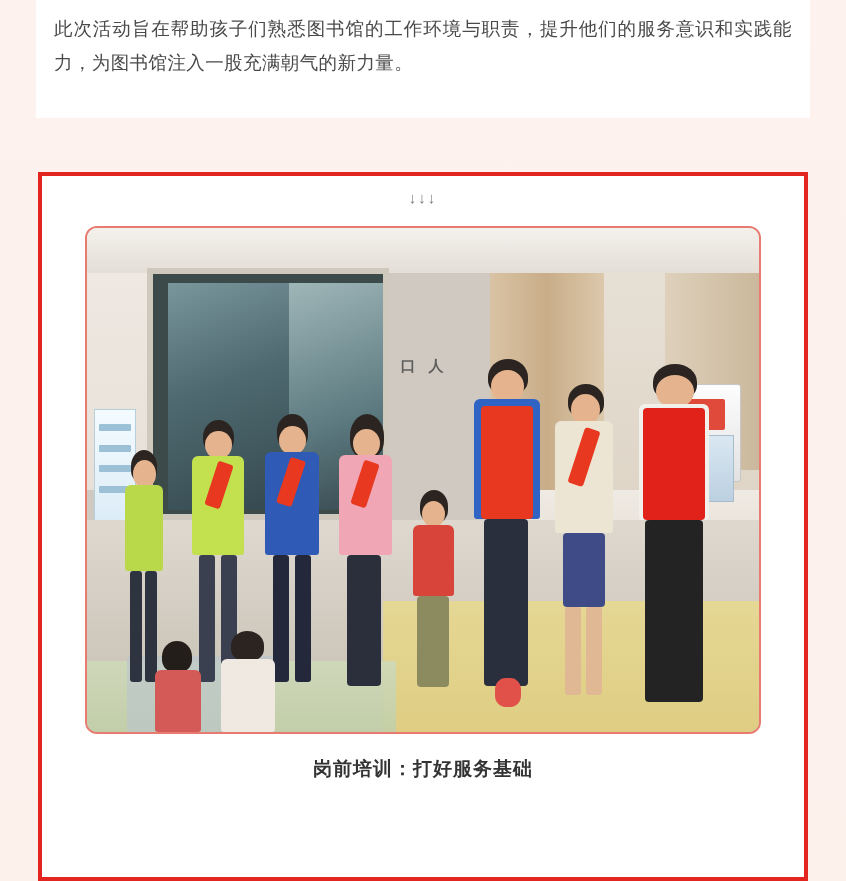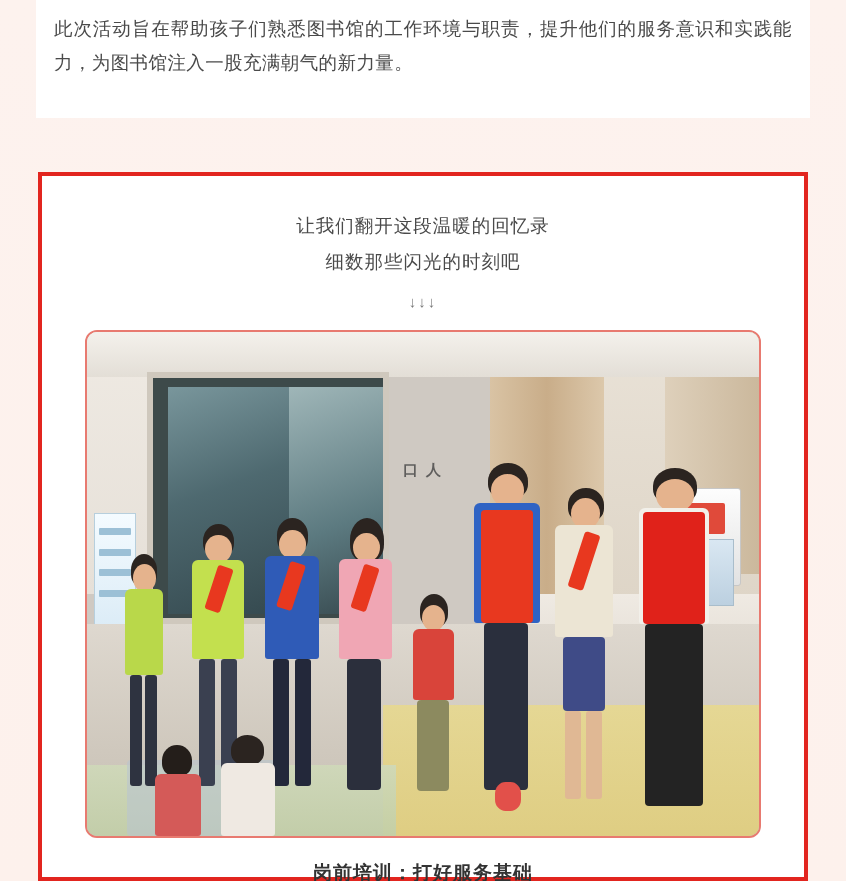--- a/index.html
+++ b/index.html
@@ -77,20 +77,21 @@
     border: 2px solid #e87a70;
     border-radius: 12px;
     overflow: hidden;
     position: relative;
     background: #cfc9c2;
   }
   .photo {
     position: absolute;
     inset: 0;
     overflow: hidden;
+    font-family: Liberation Mono, monospace;
   }
 
   
   .wall-left {
     position: absolute; left: 0; top: 0; width: 34%; height: 52%;
     background: linear-gradient(180deg,#efeae3 0%, #e6e0d8 100%);
   }
   .wall-right {
     position: absolute; left: 62%; top: 0; width: 38%; height: 54%;
     background: linear-gradient(180deg,#e9e2d7 0%,#ded5c7 100%);
@@ -208,24 +209,20 @@
 <body>
 
 <div class="page">
 
   <div class="intro-card">
     <p class="intro-text">此次活动旨在帮助孩子们熟悉图书馆的工作环境与职责，提升他们的服务意识和实践能力，为图书馆注入一股充满朝气的新力量。</p>
   </div>
 
   <div class="red-box">
 
-    <div class="lead-lines">
-      <div class="lead-line">让我们翻开这段温暖的回忆录</div>
-      <div class="lead-line">细数那些闪光的时刻吧</div>
-    </div>
 
     <div class="arrows">↓↓↓</div>
 
     <div class="photo-frame">
       <div class="photo">
 
         <div class="wall-left"></div>
         <div class="wall-right"></div>
         <div class="wood-panel"></div>
         <div class="wood-panel2"></div>

